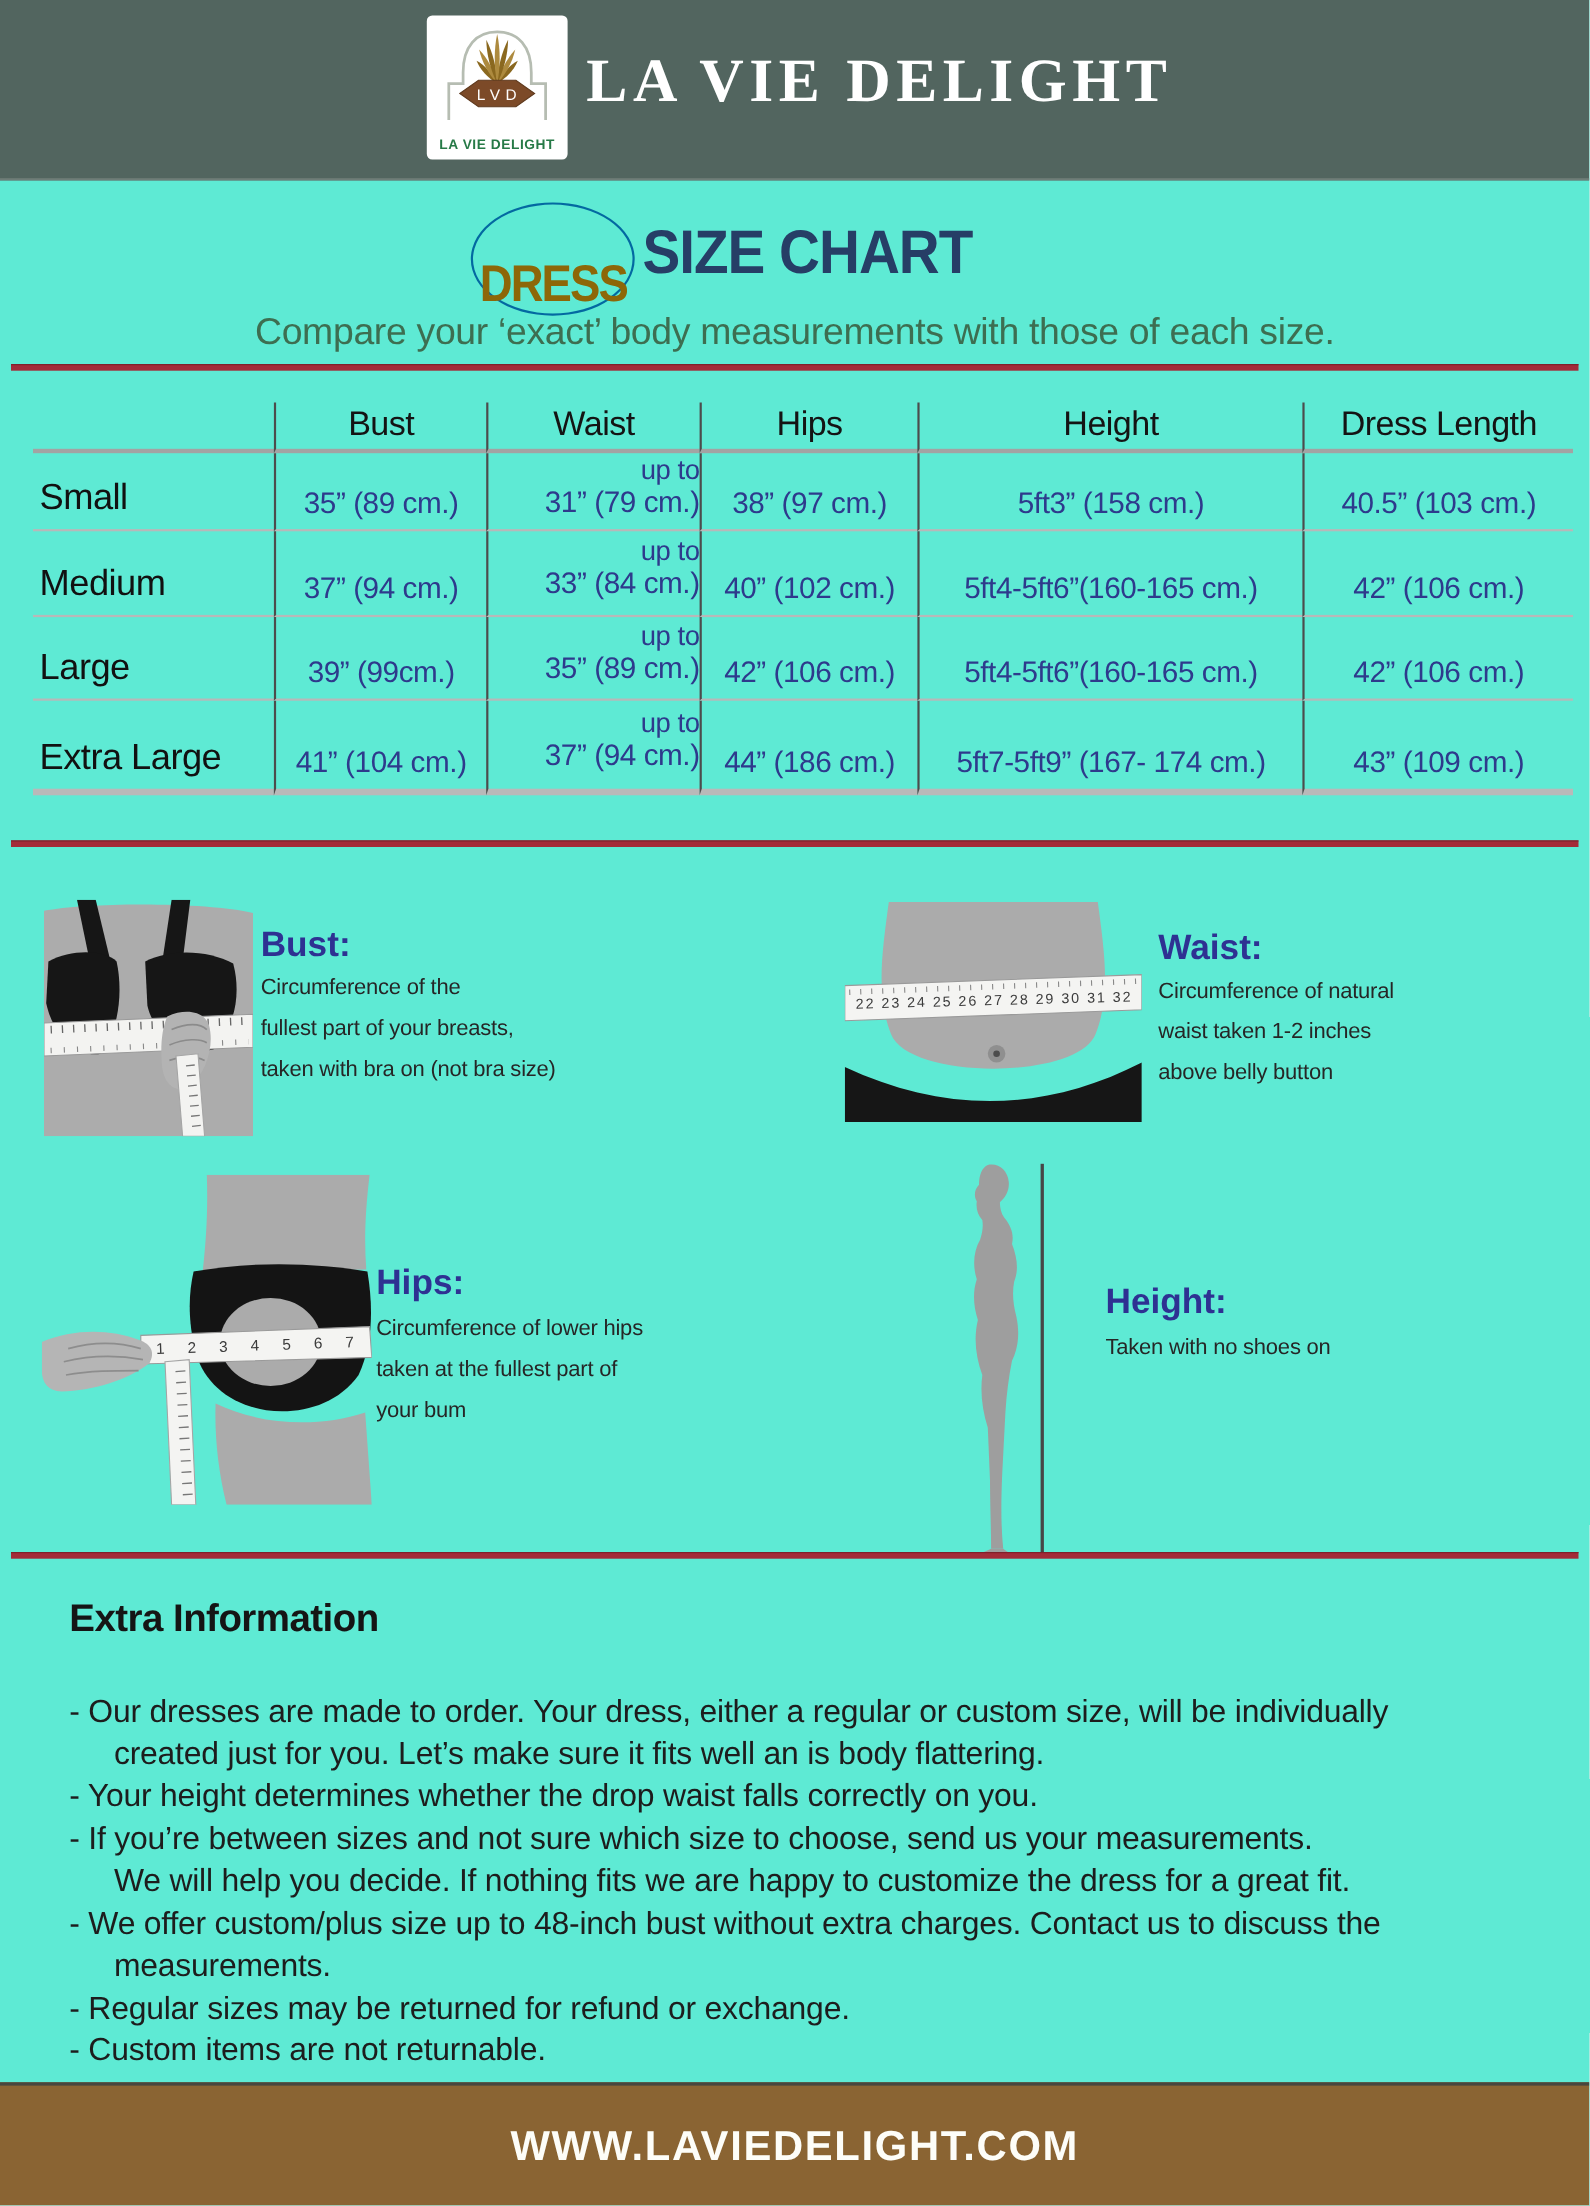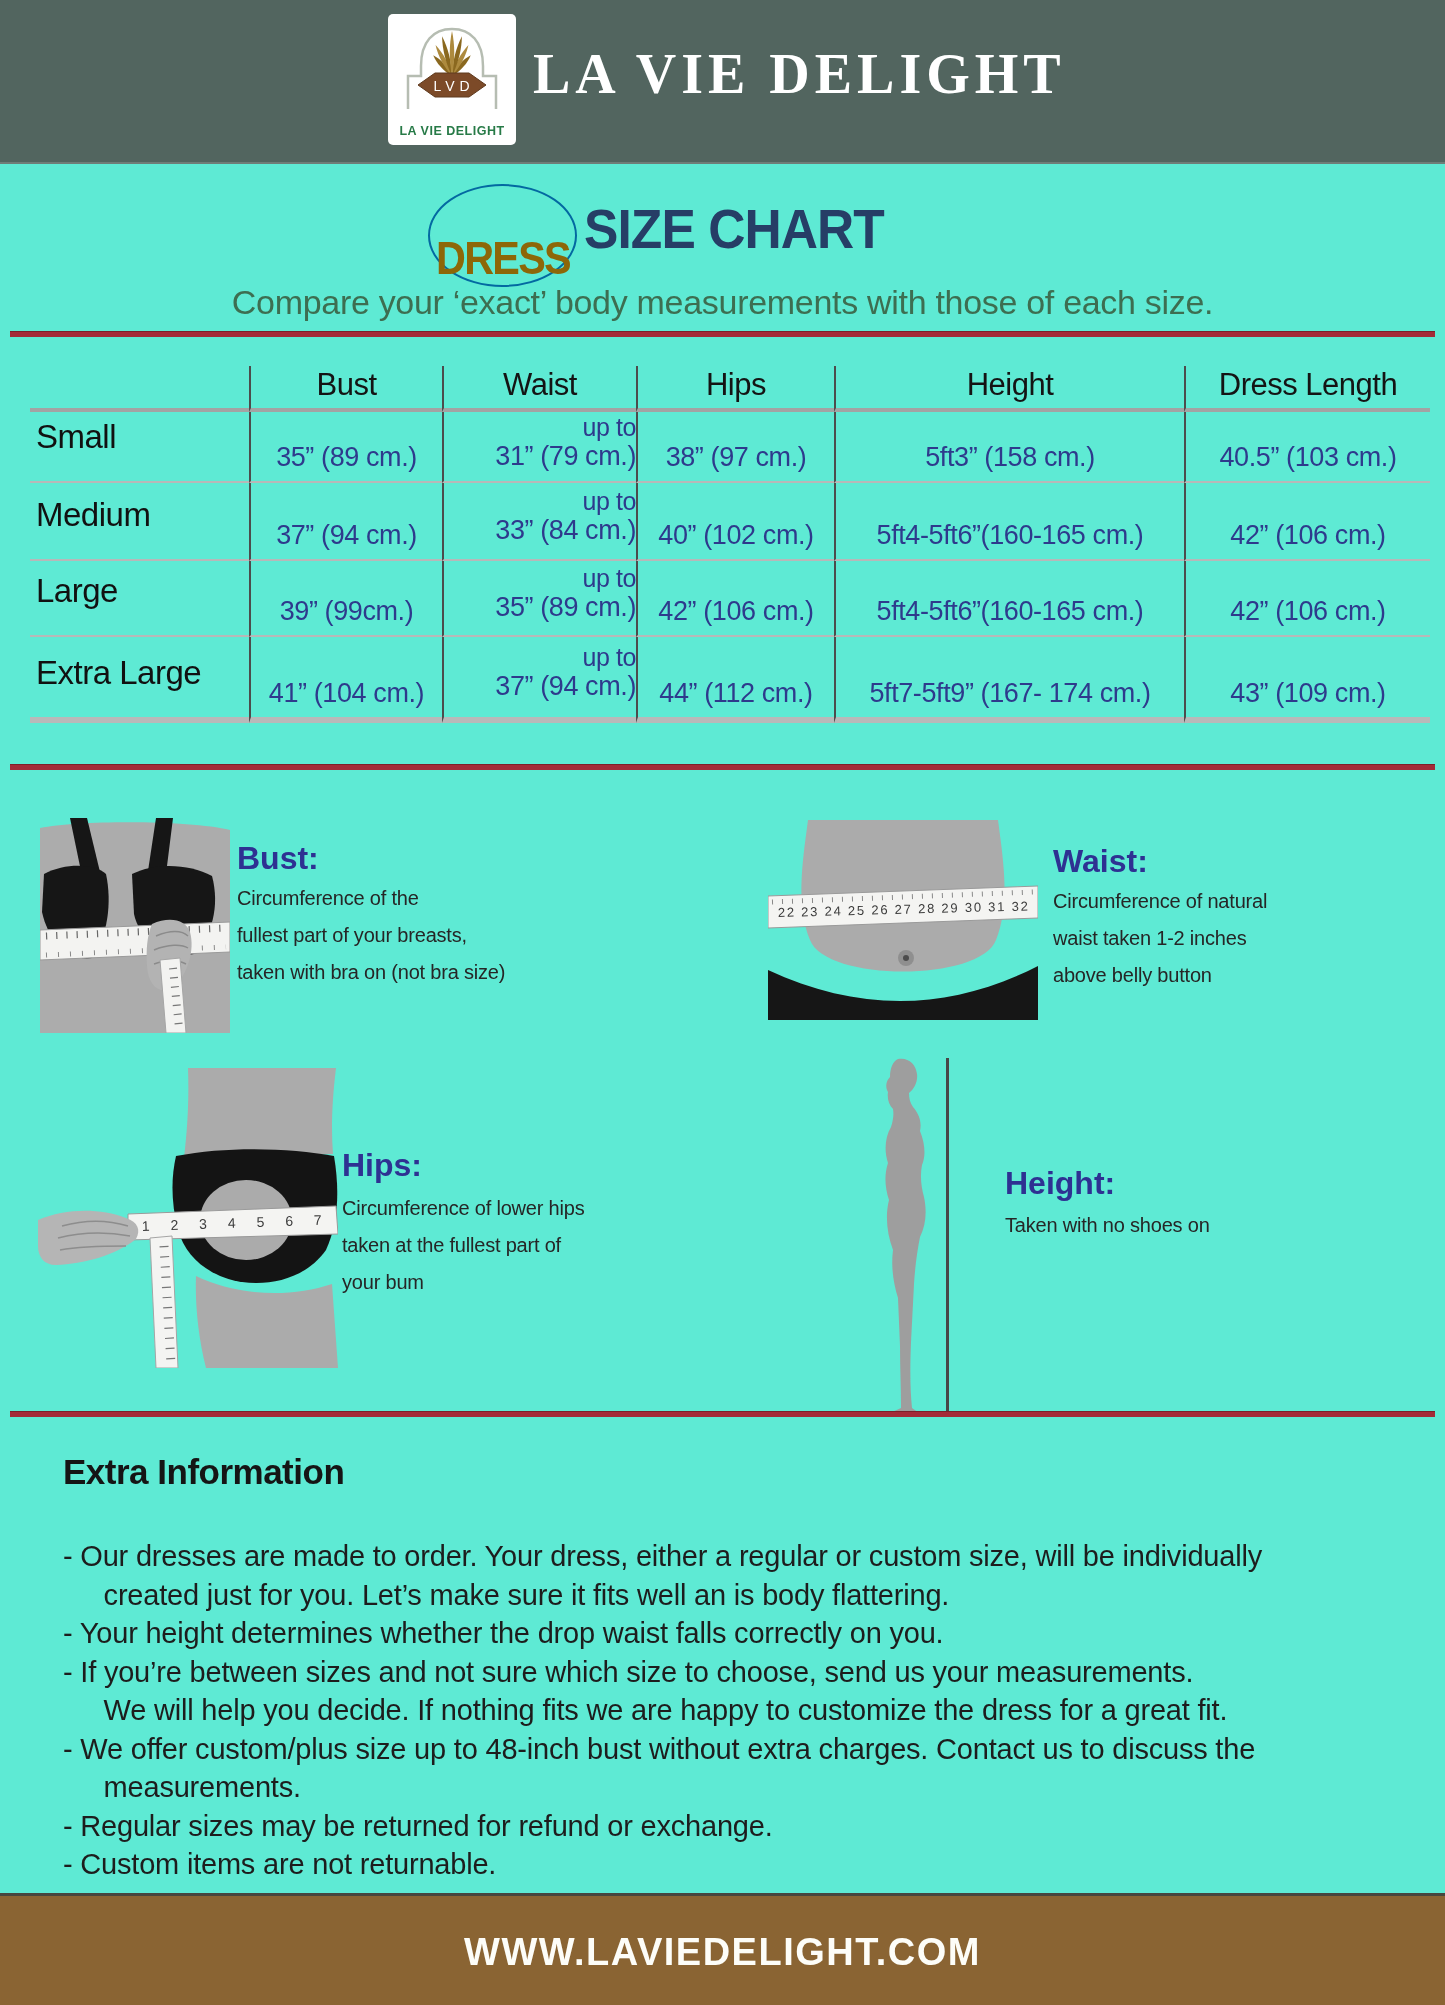--- a/index.html
+++ b/index.html
@@ -37,21 +37,21 @@
   
   .size-table{position:absolute;left:30px;top:366px;width:1400px;display:grid;
               grid-template-columns:219px 193px 194px 198px 350px 246px;
               grid-template-rows:46px 71px 78px 76px 86px;}
   .size-table .cell{display:flex;align-items:flex-end;justify-content:center;
                     padding-bottom:8px;box-sizing:border-box;}
   .size-table .vline{border-left:2px solid #4c4c4c;}
   .size-table .hdr{font-size:31px;color:#141414;letter-spacing:-.5px;
                    border-bottom:4px solid #a3a3a3;padding-bottom:5px;}
   .size-table .rowlabel{justify-content:flex-start;padding-left:6px;font-size:33px;
-                        color:#111;letter-spacing:-.5px;padding-bottom:25px;}
+                        color:#111;letter-spacing:-.5px;padding-bottom:10px;}
   .size-table .val{font-size:27px;color:#2e3a8c;letter-spacing:-.4px;white-space:nowrap;}
   .size-table .sep{border-bottom:2px solid #b8b8b8;}
   .size-table .last{border-bottom:6px solid #b9b9b9;}
   .size-table .waistcell{flex-direction:column;}
   .size-table .upto{font-size:25px;line-height:27px;}
 
   
   .m-label{position:absolute;font-size:32px;font-weight:bold;color:#2e3192;}
   .m-desc{position:absolute;font-size:20px;color:#262626;line-height:37px;
           white-space:pre-line;letter-spacing:-.2px;}
@@ -144,21 +144,21 @@
     <div class="cell val vline sep">42” (106 cm.)</div>
     <div class="cell val vline sep">5ft4-5ft6”(160-165 cm.)</div>
     <div class="cell val vline sep">42” (106 cm.)</div>
 
     <div class="cell rowlabel last">Extra Large</div>
     <div class="cell val vline last">41” (104 cm.)</div>
     <div class="cell val vline last waistcell">
       <span class="upto">up to</span>
       <span>37” (94 cm.)</span>
     </div>
-    <div class="cell val vline last">44” (112 cm.)</div>
+    <div class="cell val vline last">44” (186 cm.)</div>
     <div class="cell val vline last">5ft7-5ft9” (167- 174 cm.)</div>
     <div class="cell val vline last">43” (109 cm.)</div>
   </div>
 
   <div class="rule rule2"></div>
 
   <svg class="illus" style="left:40px;top:818px;" width="190" height="215" viewBox="0 0 190 215">
     <path d="M0 10 C40 2 150 2 190 12 L190 215 L0 215 Z" fill="#acacac"></path>
     <path d="M30 0 L47 0 L60 54 L42 58 Z" fill="#161616"></path>
     <path d="M116 0 L133 0 L126 56 L108 53 Z" fill="#161616"></path>

